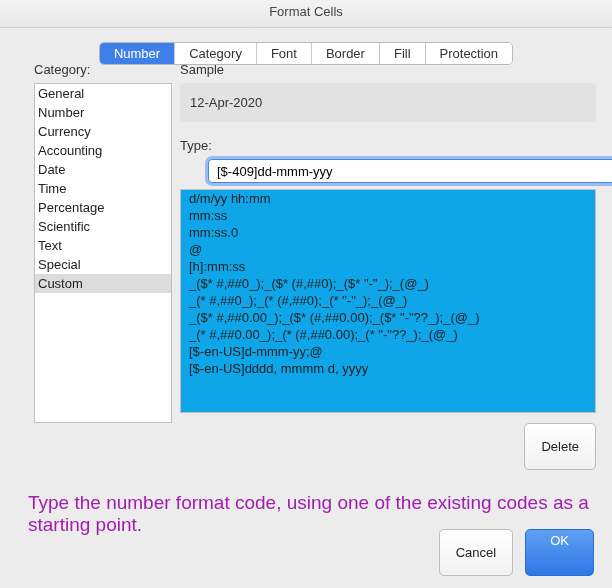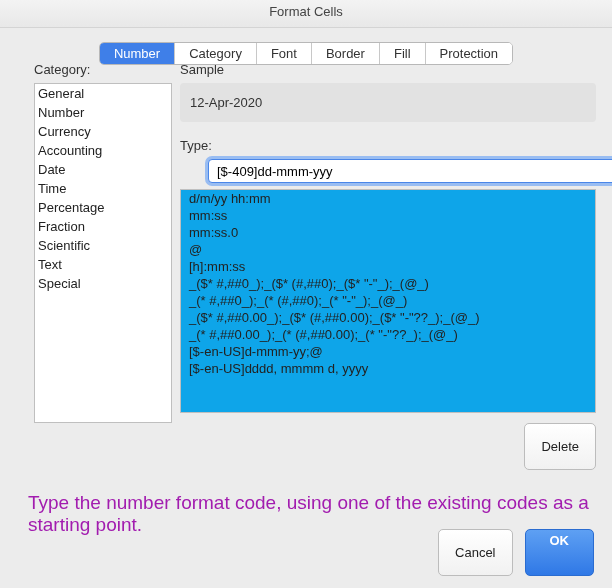--- a/index.html
+++ b/index.html
@@ -67,21 +67,21 @@
   }
   .delete-row { text-align:right; margin-top:10px; }
   .btn {
     display:inline-block; padding:15px 16px; font-size:13px;
     border:1px solid #bcbcbc; border-radius:5px;
     background:linear-gradient(#ffffff,#f1f1f1); color:#222;
     cursor:default;
   }
   .btn.primary {
     background:linear-gradient(#5ea0f3,#2f78e6); color:#fff;
-    border-color:#2a6cd0; padding:3px 24px;font-weight:bold;
+    border-color:#2a6cd0; padding:3px 24px;
   }
   .footer-text {
     position:absolute; left:28px; bottom:52px; font-size:19px; color:#a21caf;
   }
   .footer-buttons {
     position:absolute; right:18px; bottom:12px;
     display:flex; gap:12px;
   }
   .clearfix::after { content:""; display:block; clear:both; }
 </style>
@@ -105,24 +105,24 @@
   <div class="col-left">
     <span class="label">Category:</span>
     <div class="listbox" id="category-list">
         <div class="item">General</div>
         <div class="item">Number</div>
         <div class="item">Currency</div>
         <div class="item">Accounting</div>
         <div class="item">Date</div>
         <div class="item">Time</div>
         <div class="item">Percentage</div>
-        <div class="item">Fraction</div>
         <div class="item">Scientific</div>
         <div class="item">Text</div>
         <div class="item">Special</div>
+        <div class="item selected">Custom</div>
       </div>
   </div>
   <div class="col-right">
     <span class="label">Sample</span>
     <div class="sample-box">12-Apr-2020</div>
 
     <span class="label">Type:</span>
     <input class="type-input" value="[$-409]dd-mmm-yyy" style="">
     <div class="type-list" id="type-list">
         <div class="fmt">d/m/yy hh:mm</div>

